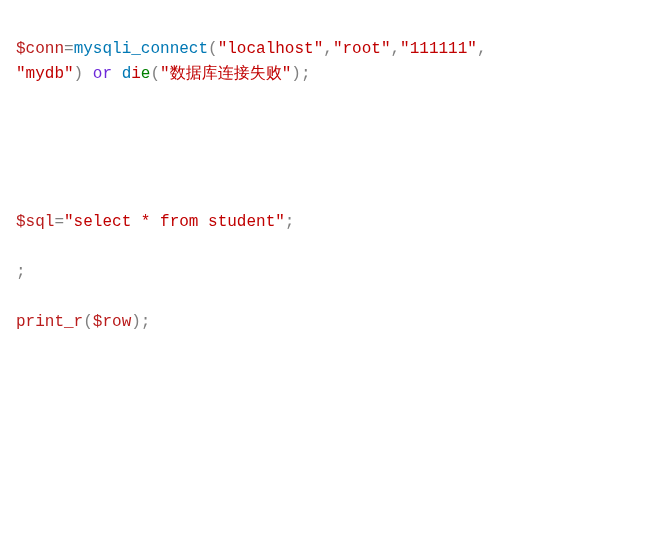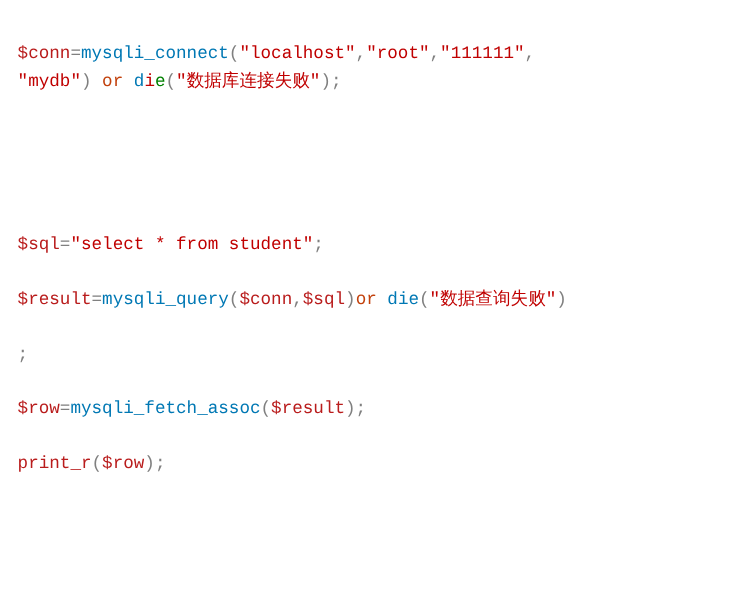--- a/index.html
+++ b/index.html
@@ -17,35 +17,33 @@
     .code-block {
       white-space: pre-wrap;
       word-break: break-all;
       font-family: Consolas, 'Courier New', monospace;
     }
     .var { color: #b91c1c; }
     .func { color: #0078b4; }
     .op { color: #808080; }
     .str-dq { color: #c00000; }
     .str-sq { color: #c00000; }
-    .kw { color: #c2410c; font-weight: normal; }
+    .kw { color: #6d28d9; font-weight: normal; }
     .punct { color: #808080; }
     .plain { color: #b91c1c; }
     .regblk { color: #0078b4; }
     .blank { height: 1.55em; }
   </style>
 </head>
 <body>
 
 <div class="code-block">
 <div><span class="var">$conn</span><span class="op">=</span><span class="func">mysqli_connect</span><span class="punct">(</span><span class="str-dq">"localhost"</span><span class="punct">,</span><span class="str-dq">"root"</span><span class="punct">,</span><span class="str-dq">"111111"</span><span class="punct">,</span>
 <span class="str-dq">"mydb"</span><span class="punct">)</span> <span class="kw">or</span> <span class="func" style="color:#808080"><span style="color:#0078b4">d</span><span style="color:#c00000">i</span><span style="color:#008000">e</span></span><span class="punct">(</span><span class="str-dq">"数据库连接失败"</span><span class="punct">);</span></div>
 <div class="blank"></div>
 <div class="blank"></div>
 <div><span class="var">$sql</span><span class="op">=</span><span class="str-dq">"select * from student"</span><span class="punct">;</span></div>
-<div><span class="var">$result</span><span class="op">=</span><span class="func">mysqli_query</span><span class="punct">(</span><span class="var">$conn</span><span class="punct">,</span><span class="var">$sql</span><span class="punct">)</span><span class="kw">or</span> <span class="regblk">die</span><span class="punct">(</span><span class="str-dq">"数据查询失败"</span><span class="punct">)</span></div>
 <div><span class="punct">;</span></div>
-<div><span class="var">$row</span><span class="op">=</span><span class="func">mysqli_fetch_assoc</span><span class="punct">(</span><span class="var">$result</span><span class="punct">);</span></div>
 <div><span class="plain">print_r</span><span class="punct">(</span><span class="var">$row</span><span class="punct">);</span></div>
 <div class="blank"></div>
 <div></div>
 
 </div>
 
 </body></html>

